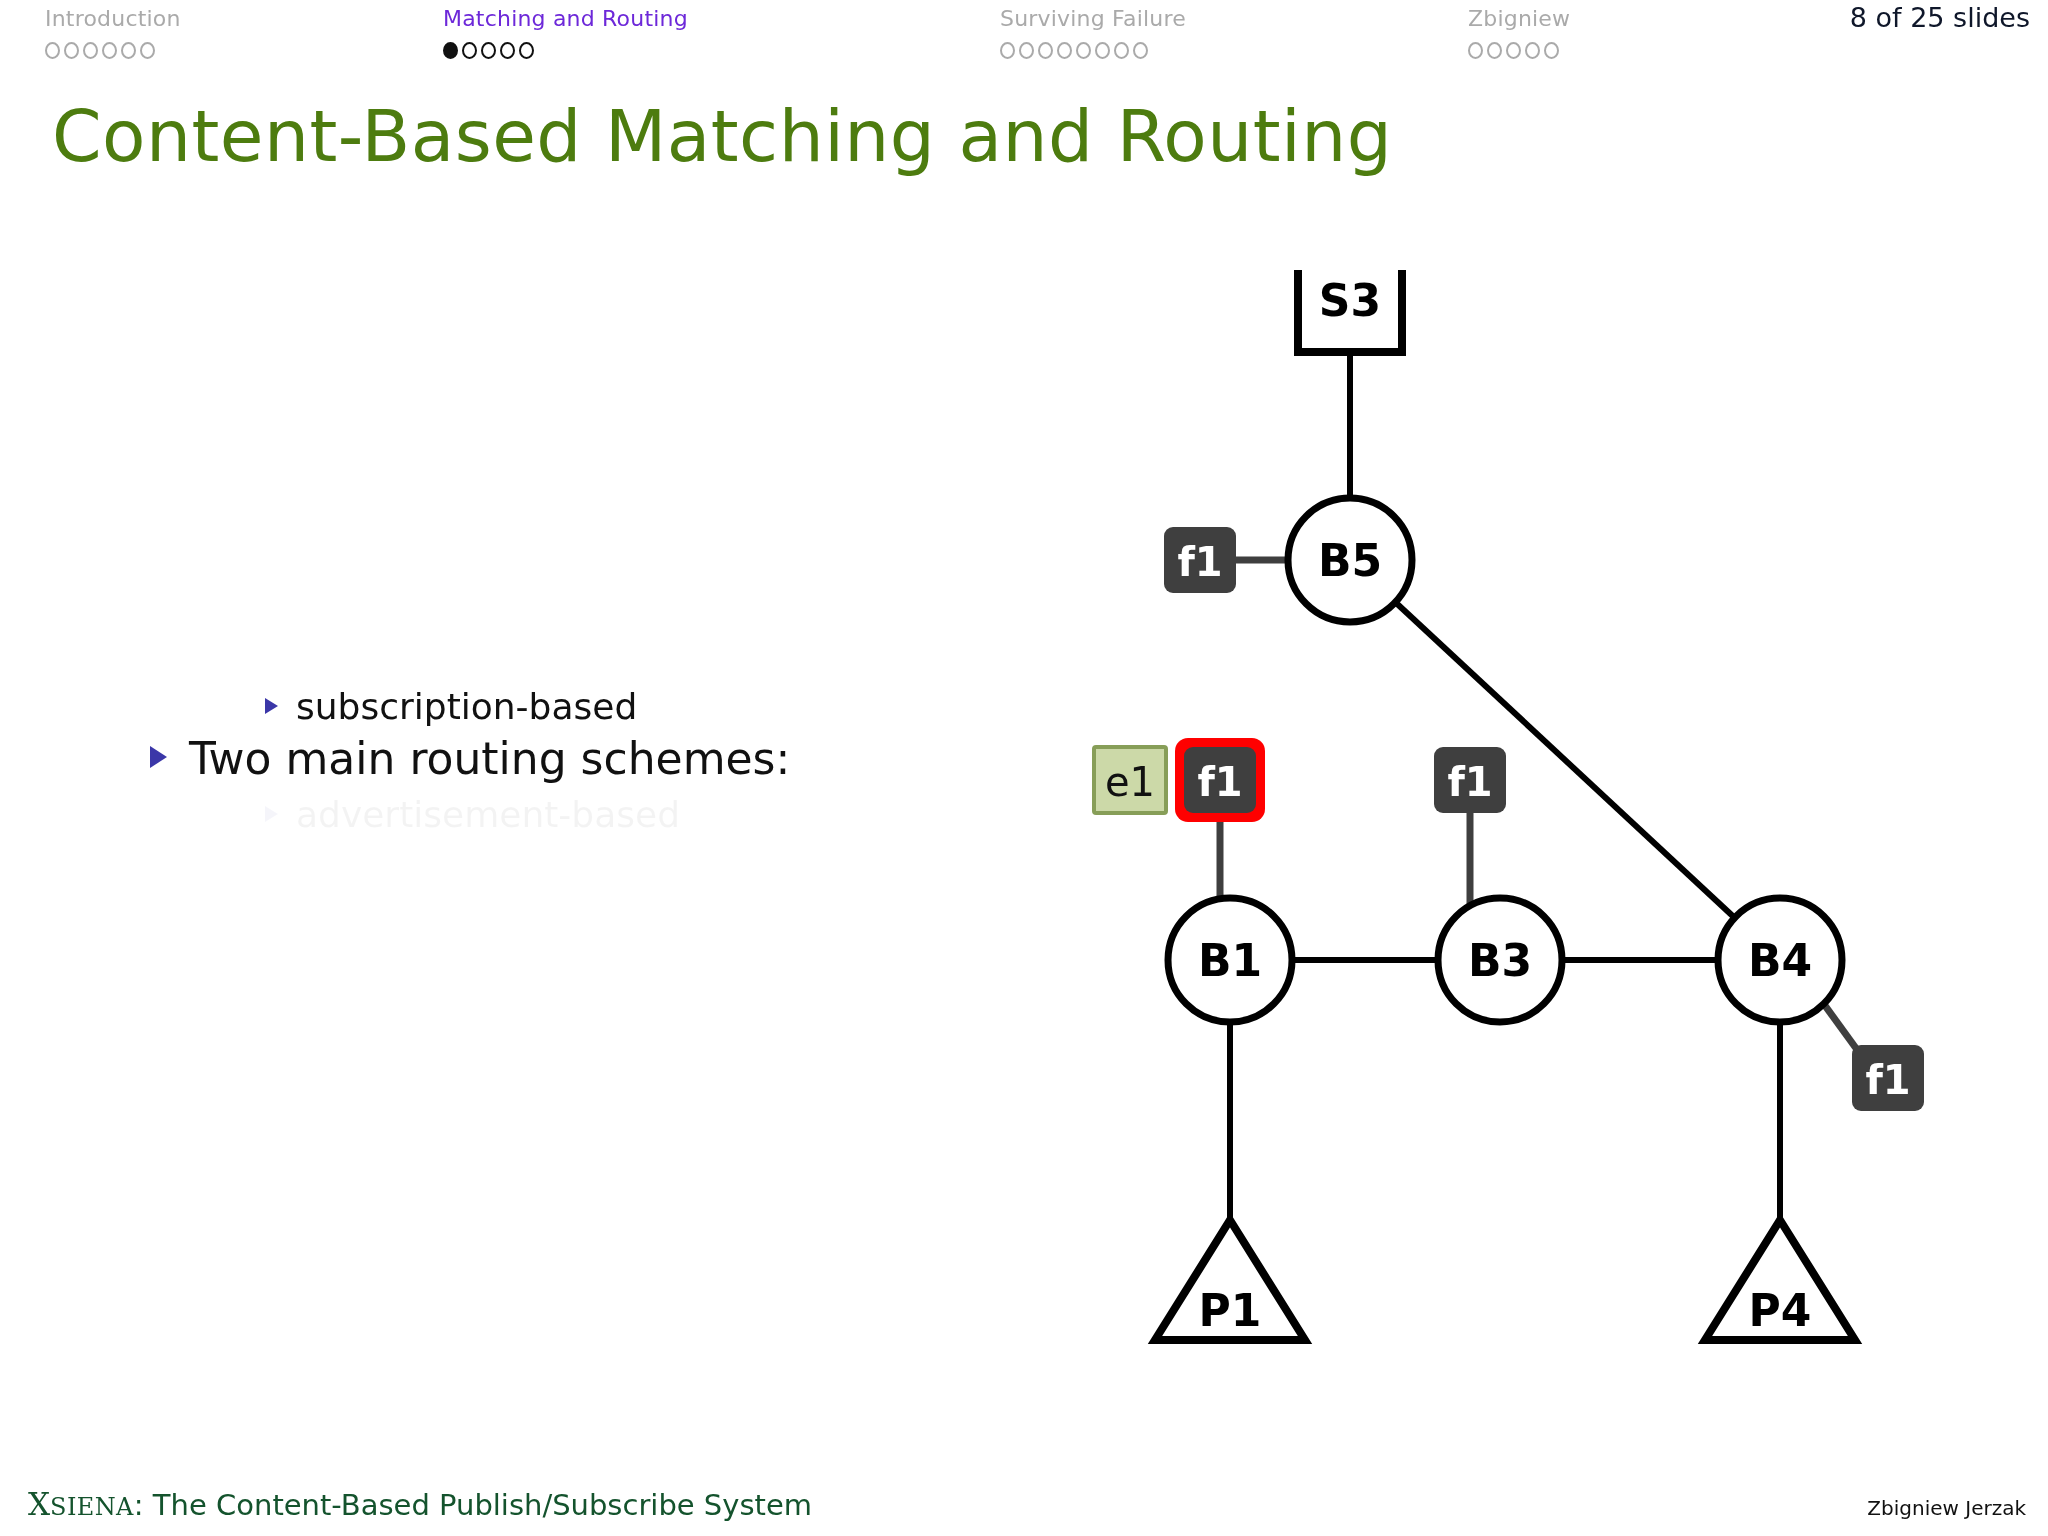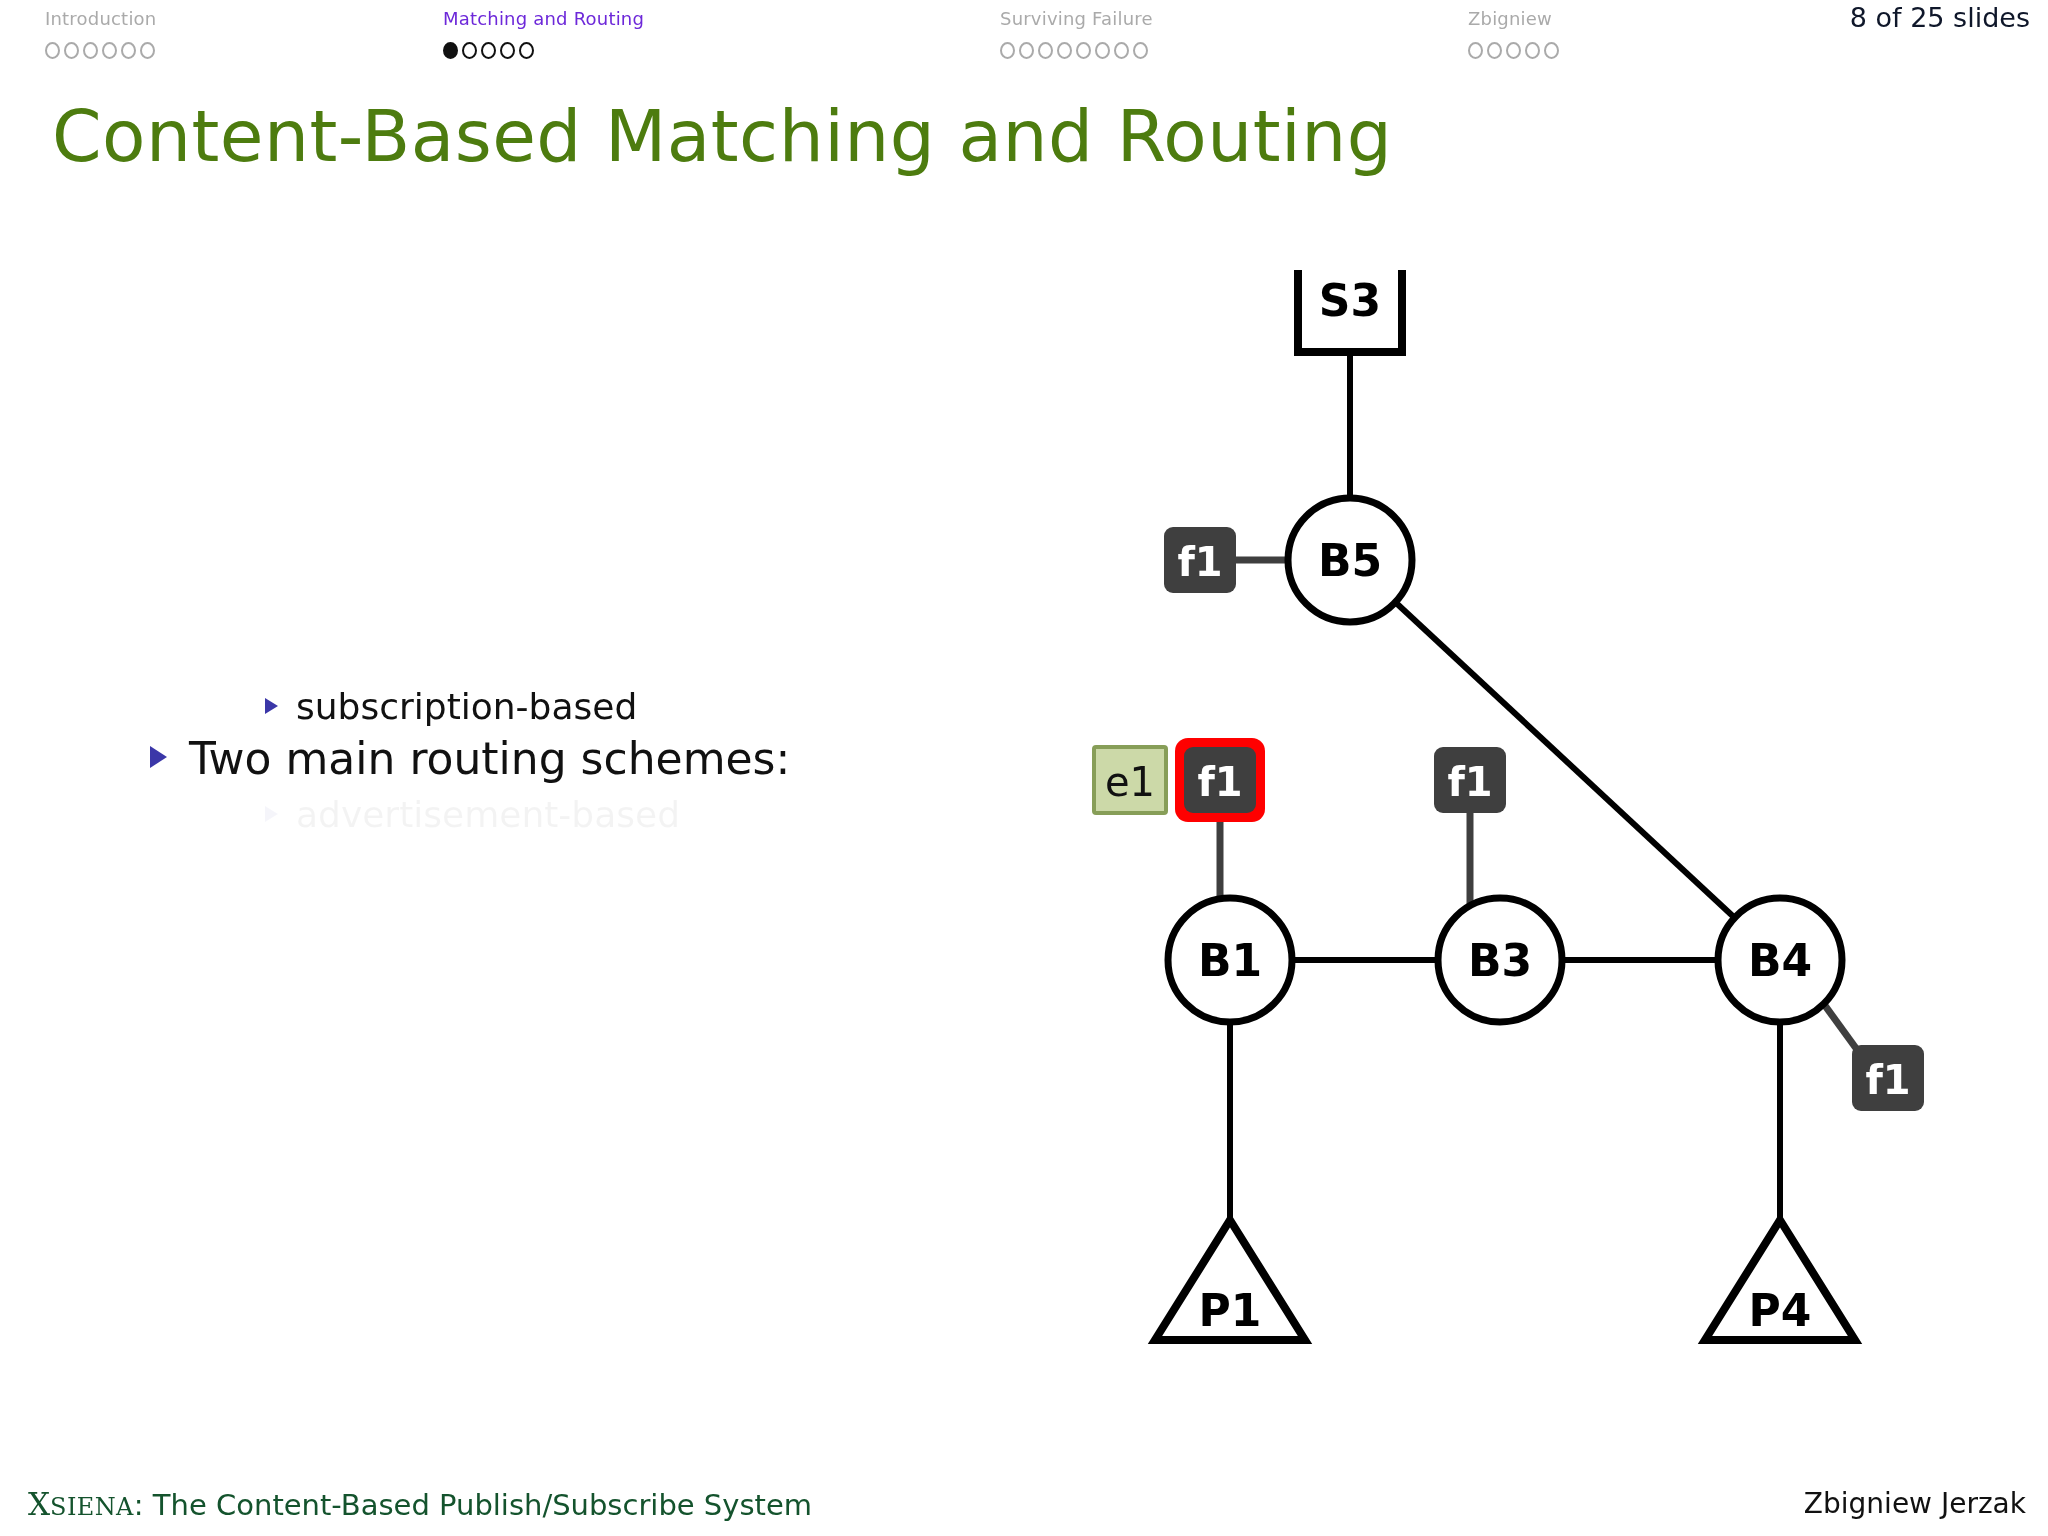--- a/index.html
+++ b/index.html
@@ -23,21 +23,21 @@
     top: 0;
     width: 2048px;
     height: 78px;
   }
   .nav-section {
     position: absolute;
     top: 2px;
   }
   .nav-label {
     font-family: "DejaVu Sans", sans-serif;
-    font-size: 18px;
+    font-size: 22px;
     letter-spacing: 0.2px;
     color: #aaaaaa;
     white-space: nowrap;
     line-height: 34px;
   }
   .nav-label.active {
     color: #6d28d9;
   }
   .nav-dots {
     margin-top: 4px;
@@ -153,21 +153,21 @@
   .footer-left .sc-rest { font-size: 24px; letter-spacing: 0.4px; }
   .footer-left .ftitle {
     font-family: "DejaVu Sans", sans-serif;
     font-size: 29px;
   }
   .footer-right {
     position: absolute;
     right: 22px;
     bottom: 16px;
     font-family: "DejaVu Sans", sans-serif;
-    font-size: 28px;
+    font-size: 20px;
     color: #111111;
     white-space: nowrap;
   }
 </style>
 </head>
 <body>
 
 <div class="navbar">
   <div class="nav-section" id="nav-sec-0" style="left: 45px;">
     <div class="nav-label">Introduction</div>

